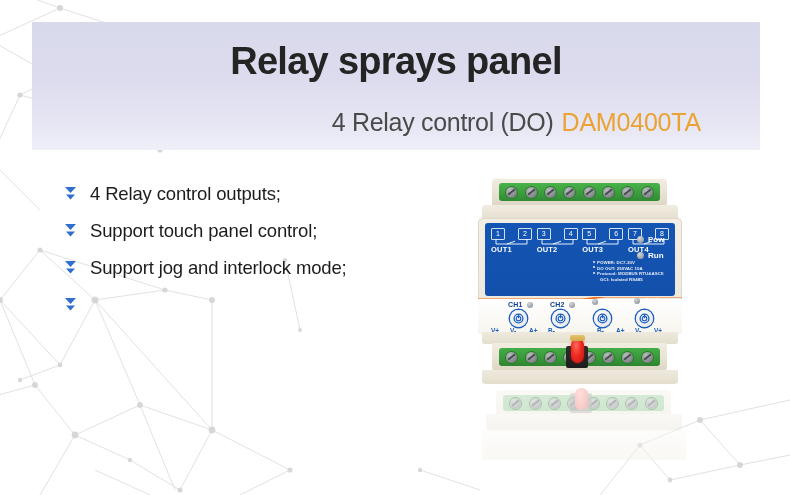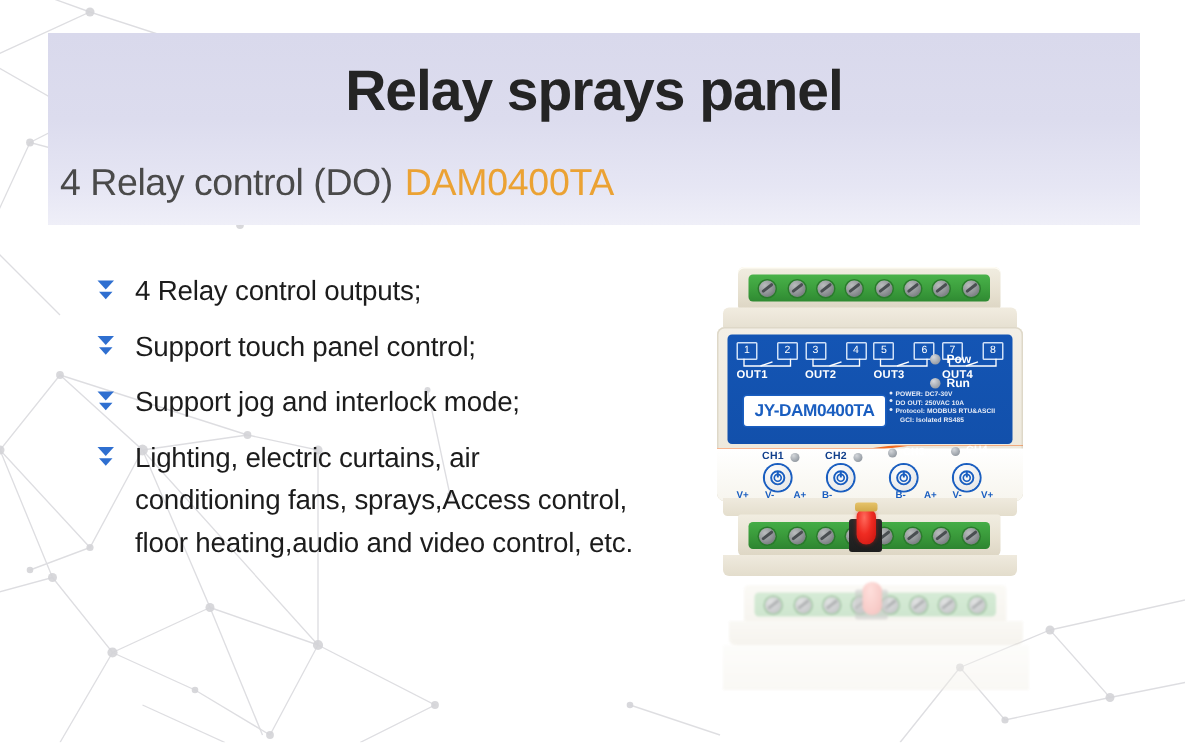--- a/index.html
+++ b/index.html
@@ -28,22 +28,22 @@
   }
   .title-blue{
     font-size:49px;font-weight:bold;color:#4f80e8;
     letter-spacing:-1.4px;line-height:1;
   }
   .title-dark{
     font-size:38px;font-weight:bold;color:#242424;
     letter-spacing:-0.7px;line-height:1;position:relative;top:2px;
   }
   .subtitle-row{
-    position:absolute;left:40px;top:105px;width:676px;height:34px;
-    display:flex;align-items:center;justify-content:flex-start;white-space:nowrap;
+    position:absolute;left:25px;top:105px;width:676px;height:34px;
+    display:flex;align-items:center;justify-content:flex-end;white-space:nowrap;
   }
   .sub-dark{font-size:25px;color:#4a4a4a;letter-spacing:-0.3px;}
   .sub-orange{font-size:25px;color:#eba233;letter-spacing:-0.2px;margin-left:8px;}
 
   
   .features{
     position:absolute;left:63px;top:180px;width:420px;
   }
   .feature-item{
     display:flex;align-items:flex-start;
@@ -148,21 +148,21 @@
   }
   .spec-line{
     color:#e9eef8;font-size:4.4px;line-height:5.6px;
     white-space:nowrap;font-weight:bold;letter-spacing:0.05px;
   }
   .spec-line i{
     display:inline-block;width:2px;height:2px;background:#e9eef8;
     border-radius:50%;vertical-align:1.5px;margin-right:2px;
   }
 
-  .led-col{position:absolute;left:135px;top:12px;}
+  .led-col{position:absolute;left:152px;top:12px;}
   .led-row{display:flex;align-items:center;margin-bottom:7px;}
   .led-dot{
     width:7px;height:7px;border-radius:50%;margin-right:4px;
     background:radial-gradient(circle at 35% 30%,#d5d8dd 0%,#a2a8b0 60%,#848b94 100%);
   }
   .led-txt{color:#ffffff;font-size:8px;font-weight:bold;}
 
   .orange-div{
     position:absolute;left:0;top:79px;width:204px;height:4px;
   }
@@ -343,25 +343,20 @@
       <span class="feature-text">Support jog and interlock mode;</span>
     </div>
 
     <div class="feature-item">
       <span class="bullet">
         <svg width="15" height="22" viewBox="0 0 15 22" aria-hidden="true">
           <path d="M2 4 L7.5 10 L13 4 Z" fill="#2f6fd0"></path>
           <path d="M3 11.5 L7.5 16.5 L12 11.5 Z" fill="#2f6fd0"></path>
         </svg>
       </span>
-      <span class="feature-text">
-        <span>Lighting, electric curtains, air</span>
-        <span class="cont">conditioning fans, sprays,Access control,</span>
-        <span class="cont">floor heating,audio and video control, etc.</span>
-      </span>
     </div>
 
   </div>
 
   <div class="device-wrap">
 
     <div class="ghost-device">
       <div style="position:absolute;left:0;top:0;width:175px;height:26px;
                   background:linear-gradient(to bottom,#f6f3ea 0%,#ece7da 100%);
                   border-radius:3px;"></div>
@@ -456,23 +451,20 @@
               </div>
               <svg class="relay-sym" viewBox="0 0 33 7">
                   <path d="M1 0 L1 5 L12 5 M12 5 L21 5 M21 5 L32 5 L32 0" stroke="#ffffff" stroke-width="0.9" fill="none"></path>
                    <path d="M12 5 L20 2.2" stroke="#ffffff" stroke-width="0.9" fill="none"></path>
                 </svg>
               <div class="out-lbl">OUT4</div>
             </div>
 
           </div>
 
-          <div class="badge">
-            <span>JY-DAM0400TA</span>
-          </div>
 
           <div class="specs">
             <div class="spec-line"><i></i><span>POWER: DC7-30V</span></div>
             <div class="spec-line"><i></i><span>DO OUT: 250VAC 10A</span></div>
             <div class="spec-line"><i></i><span>Protocol: MODBUS RTU&amp;ASCII</span></div>
             <div class="spec-line" style="padding-left:7px;"><span>GCI: Isolated RS485</span></div>
           </div>
 
           <div class="led-col">
             <div class="led-row">

